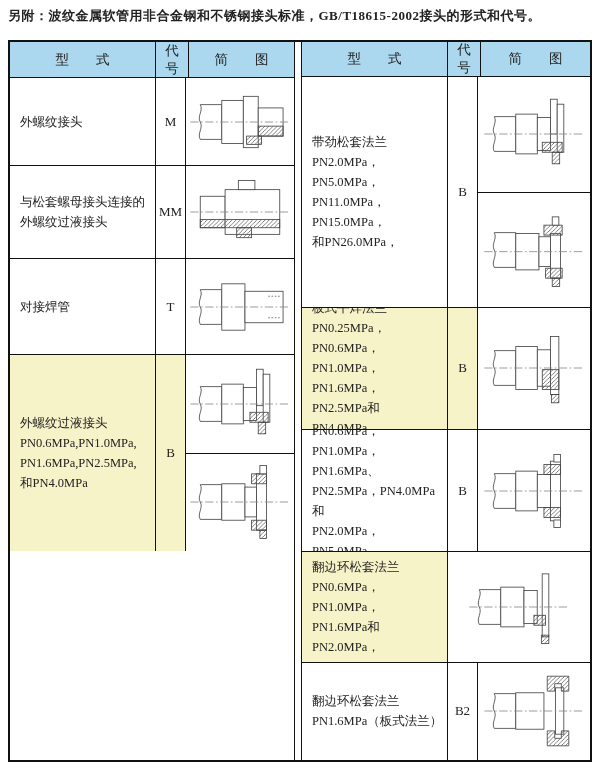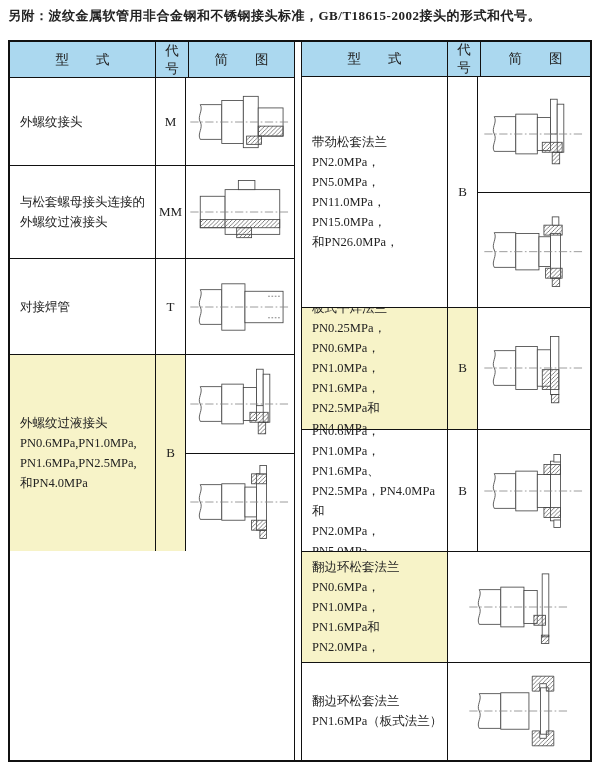--- a/index.html
+++ b/index.html
@@ -267,20 +267,21 @@
               <line class="cl" x1="4" y1="46" x2="124" y2="46"></line>
           </svg>
         </div>
       </div>
 
       <div class="row" style="height:99px">
         <div class="ct">
             <div class="type-text">翻边环松套法兰
 PN1.6MPa（板式法兰）</div>
           </div>
+        <div class="cc">B2</div>
         <div class="cd">
           <svg class="dg" width="106" height="90" viewBox="0 0 128 92">
             <use href="#hose"></use>
               <rect x="42" y="24" width="34" height="44"></rect>
               <rect x="90" y="18" width="10" height="56"></rect>
             <path class="h" d="M80,4 h26 v18 h-9 v-9 h-8 v9 h-9 z"></path>
             <path class="h" d="M80,88 h26 v-18 h-9 v9 h-8 v-9 h-9 z"></path>
             <line class="cl" x1="4" y1="46" x2="124" y2="46"></line>
           </svg>
         </div>

